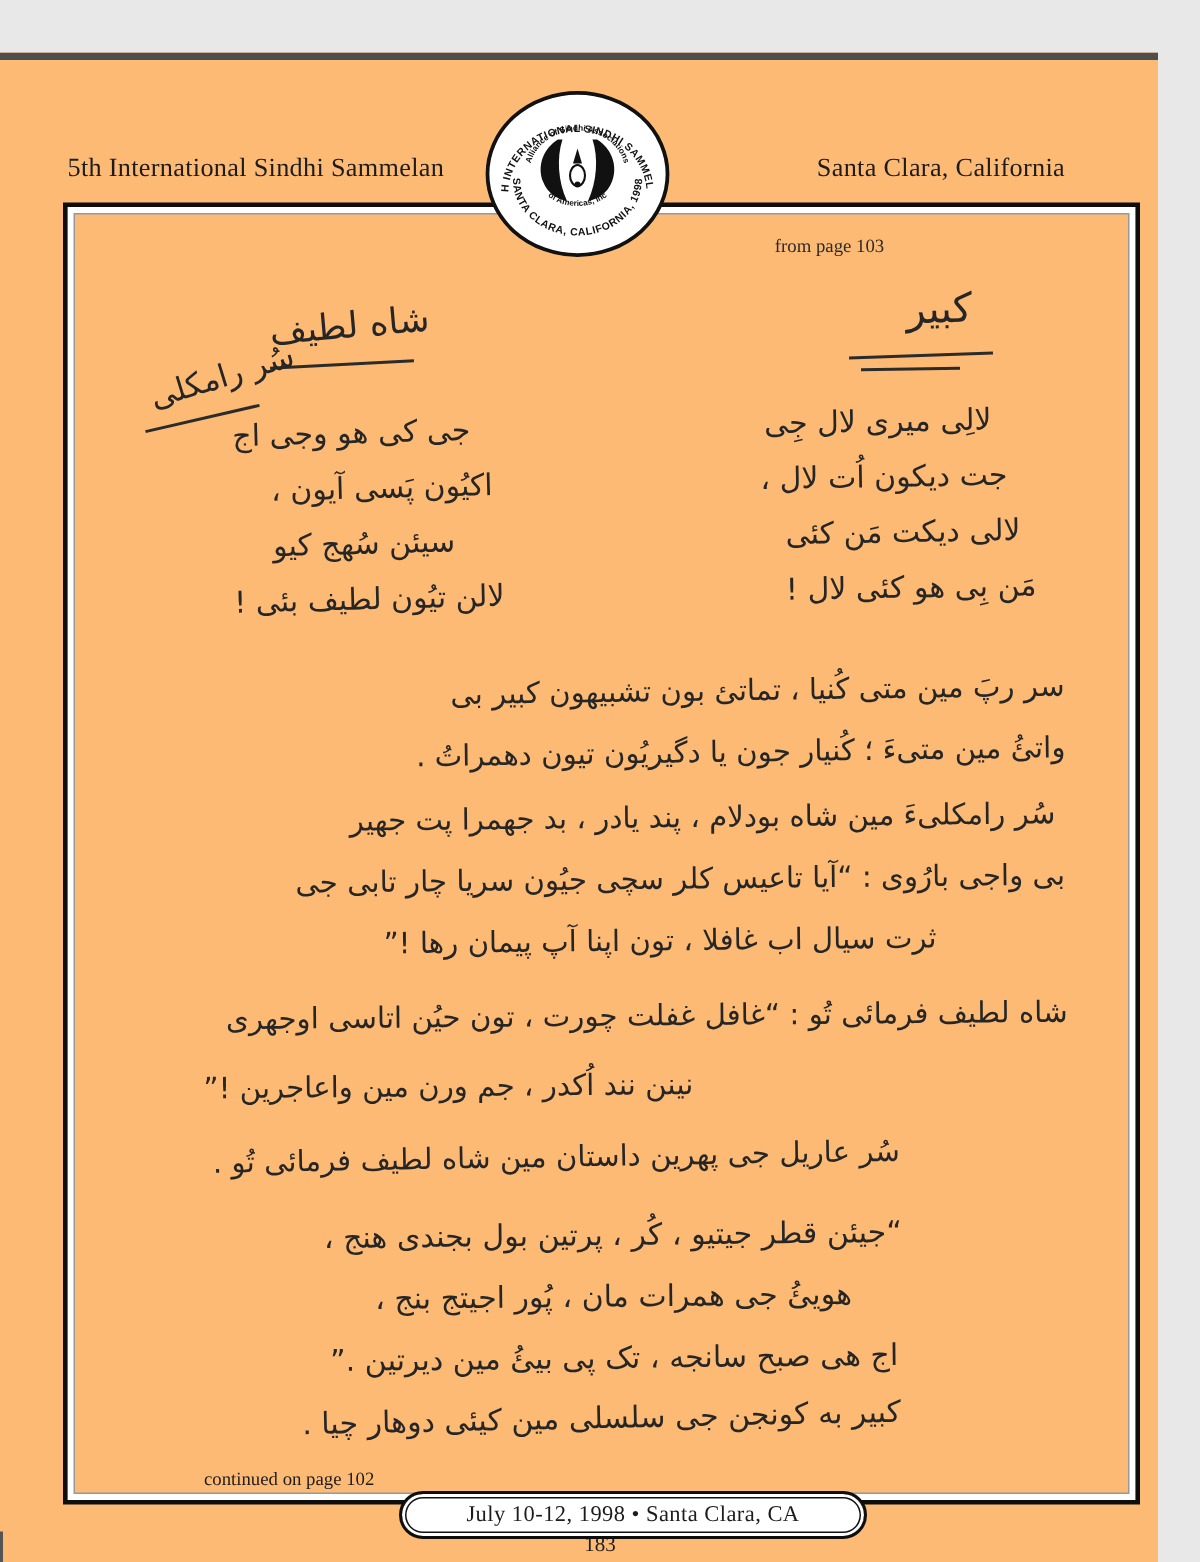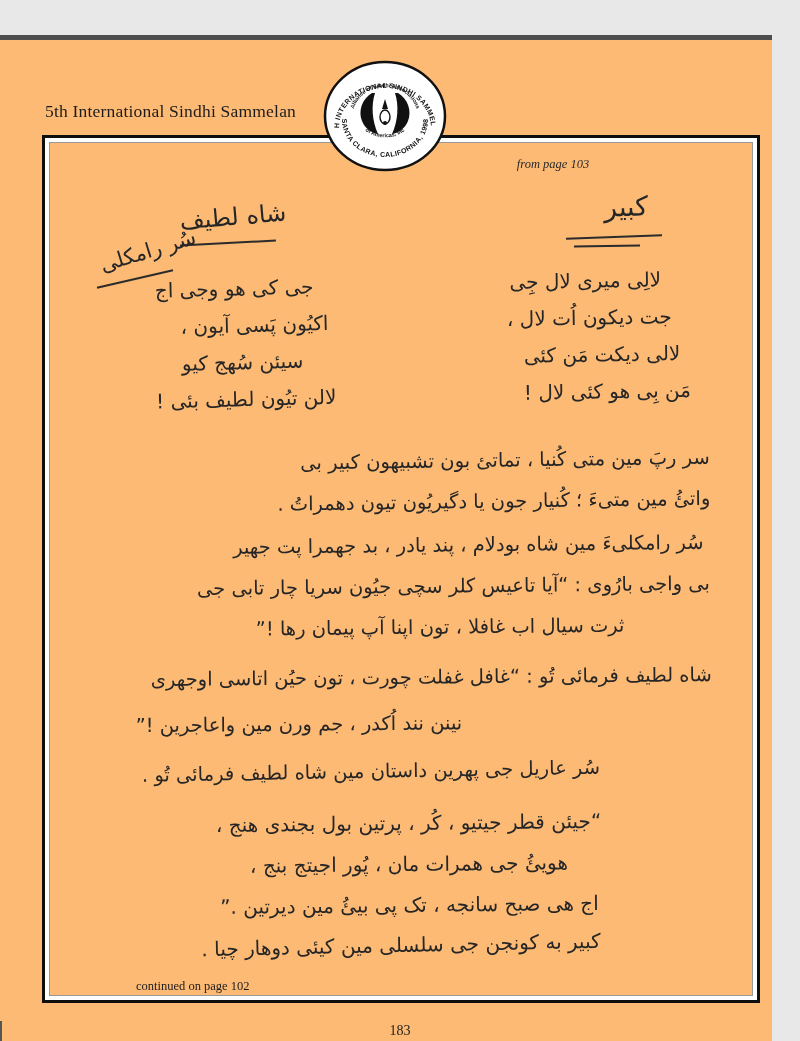--- a/index.html
+++ b/index.html
@@ -18,21 +18,21 @@
 
   
   .frame{position:absolute;left:42px;top:100px;width:712px;height:862px;
          border:3px solid #0e0e0e;
          box-shadow:inset 0 0 0 4px #ffffff, inset 0 0 0 5px #989898;}
 
   
   .logo{position:absolute;left:322px;top:24px;width:126px;height:114px;z-index:5;}
 
   .from-note{position:absolute;left:478px;top:122px;width:150px;text-align:center;
-             font-style:italic;font-size:12.5px;color:#2a2a2a;}
+             font-size:12.5px;color:#2a2a2a;}
 
   
   .hw{font-family:"DejaVu Sans",sans-serif;direction:rtl;color:#262626;}
   .hw-line{white-space:nowrap;}
 
   .heading-kabir{position:absolute;left:562px;top:156px;width:128px;text-align:center;
                  font-size:27px;transform:rotate(-2deg);}
   .stroke{position:absolute;border-top:2px solid #2b2b2b;}
   .stroke.k1{left:566px;top:201px;width:96px;transform:rotate(-2deg);}
   .stroke.k2{left:574px;top:210px;width:66px;transform:rotate(-1deg);}
@@ -76,20 +76,21 @@
   .page-number{position:absolute;left:0;top:988px;width:800px;text-align:center;font-size:14px;}
 </style>
 </head>
 <body>
 
 <div class="page">
 
   <div class="scan-bar top"></div>
 
   <div class="header-left">5th International Sindhi Sammelan</div>
+  <div class="header-right">Santa Clara, California</div>
 
   <div class="frame"></div>
 
   <svg class="logo" viewBox="0 0 126 114" xmlns="http://www.w3.org/2000/svg">
     <ellipse cx="63" cy="57" rx="60" ry="54" fill="#ffffff" stroke="#111111" stroke-width="2.5"></ellipse>
     <path id="arcTop" d="M 17,69 A 46,40 0 1 1 109,69" fill="none"></path>
     <path id="arcBottom" d="M 20,61 A 43,37 0 0 0 106,61" fill="none"></path>
     <path id="arcInTop" d="M 32,63 A 32,28 0 1 1 94,63" fill="none"></path>
     <path id="arcInBottom" d="M 34,59 A 30,26 0 0 0 92,59" fill="none"></path>
     <text font-family="Liberation Sans, sans-serif" font-size="7" font-weight="bold" fill="#111111" letter-spacing="0.4">
@@ -160,19 +161,22 @@
   <div class="hw quote">
     <div class="hw-line">“جیئن قطر جیتیو ، کُر ، پرتین بول بجندی هنج ،</div>
     <div class="hw-line">هویئُ جی همرات مان ، پُور اجیتج بنج ،</div>
     <div class="hw-line">اج هی صبح سانجه ، تک پی بیئُ مین دیرتین .”</div>
   </div>
 
   <div class="hw closing">کبیر به کونجن جی سلسلی مین کیئی دوهار چیا .</div>
 
   <div class="continued-note">continued on page 102</div>
 
+  <div class="footer-pill">
+    <span>July 10-12, 1998  •  Santa Clara, CA</span>
+  </div>
 
   <div class="page-number">183</div>
 
   <div class="scan-bar bottom"></div>
   <div class="scan-edge-left"></div>
 
 </div>
 
 </body></html>

